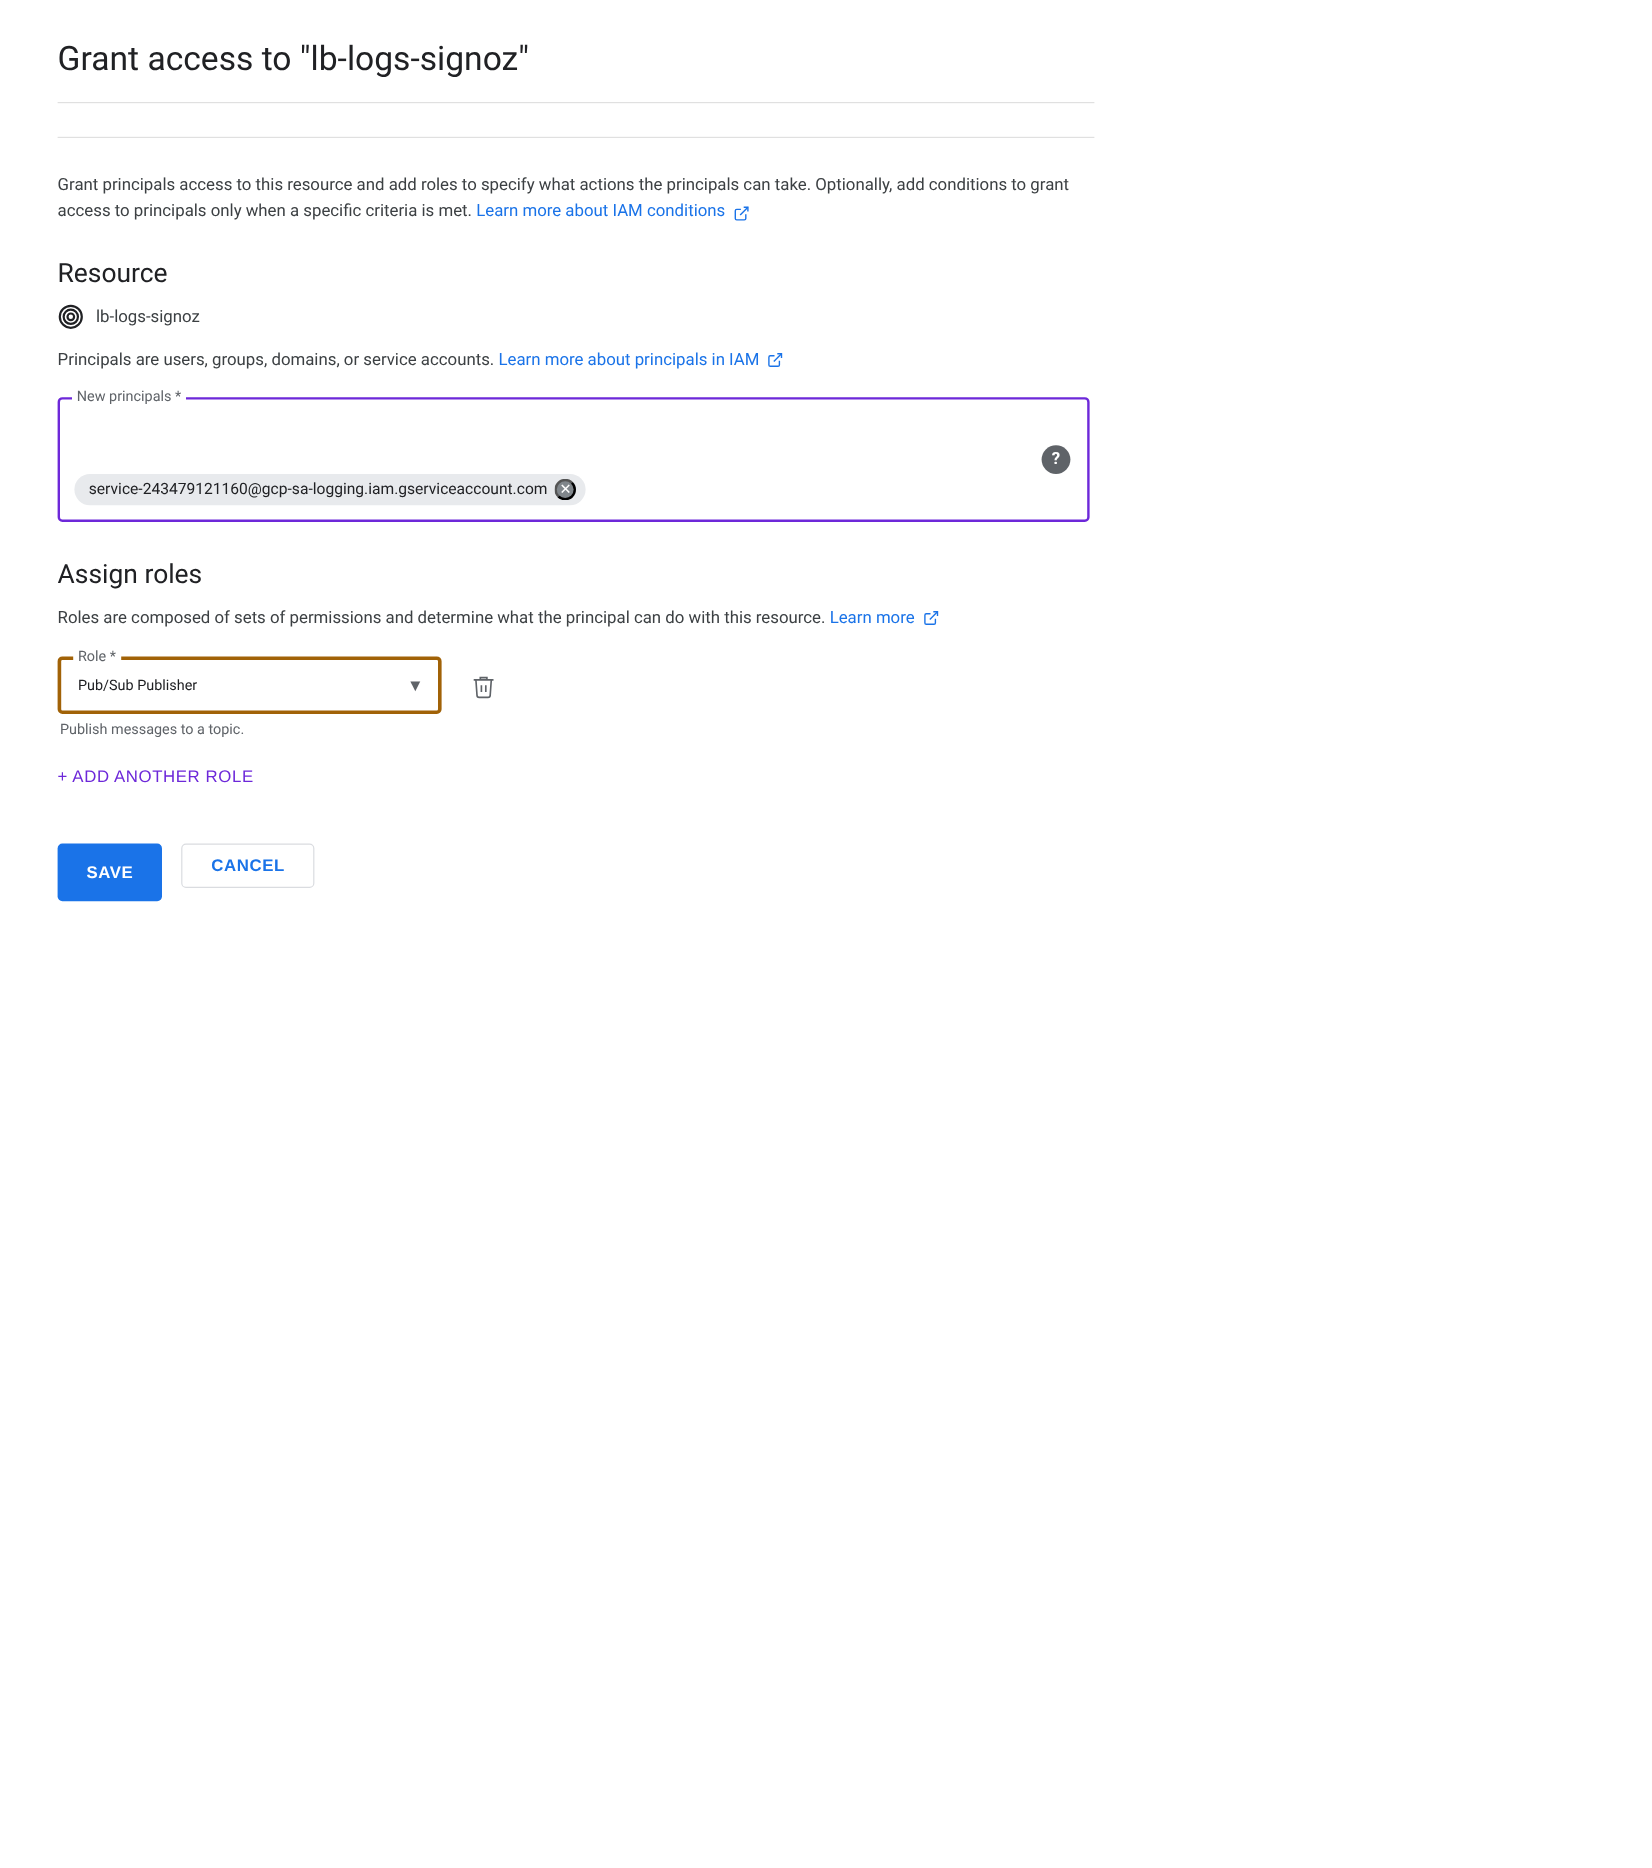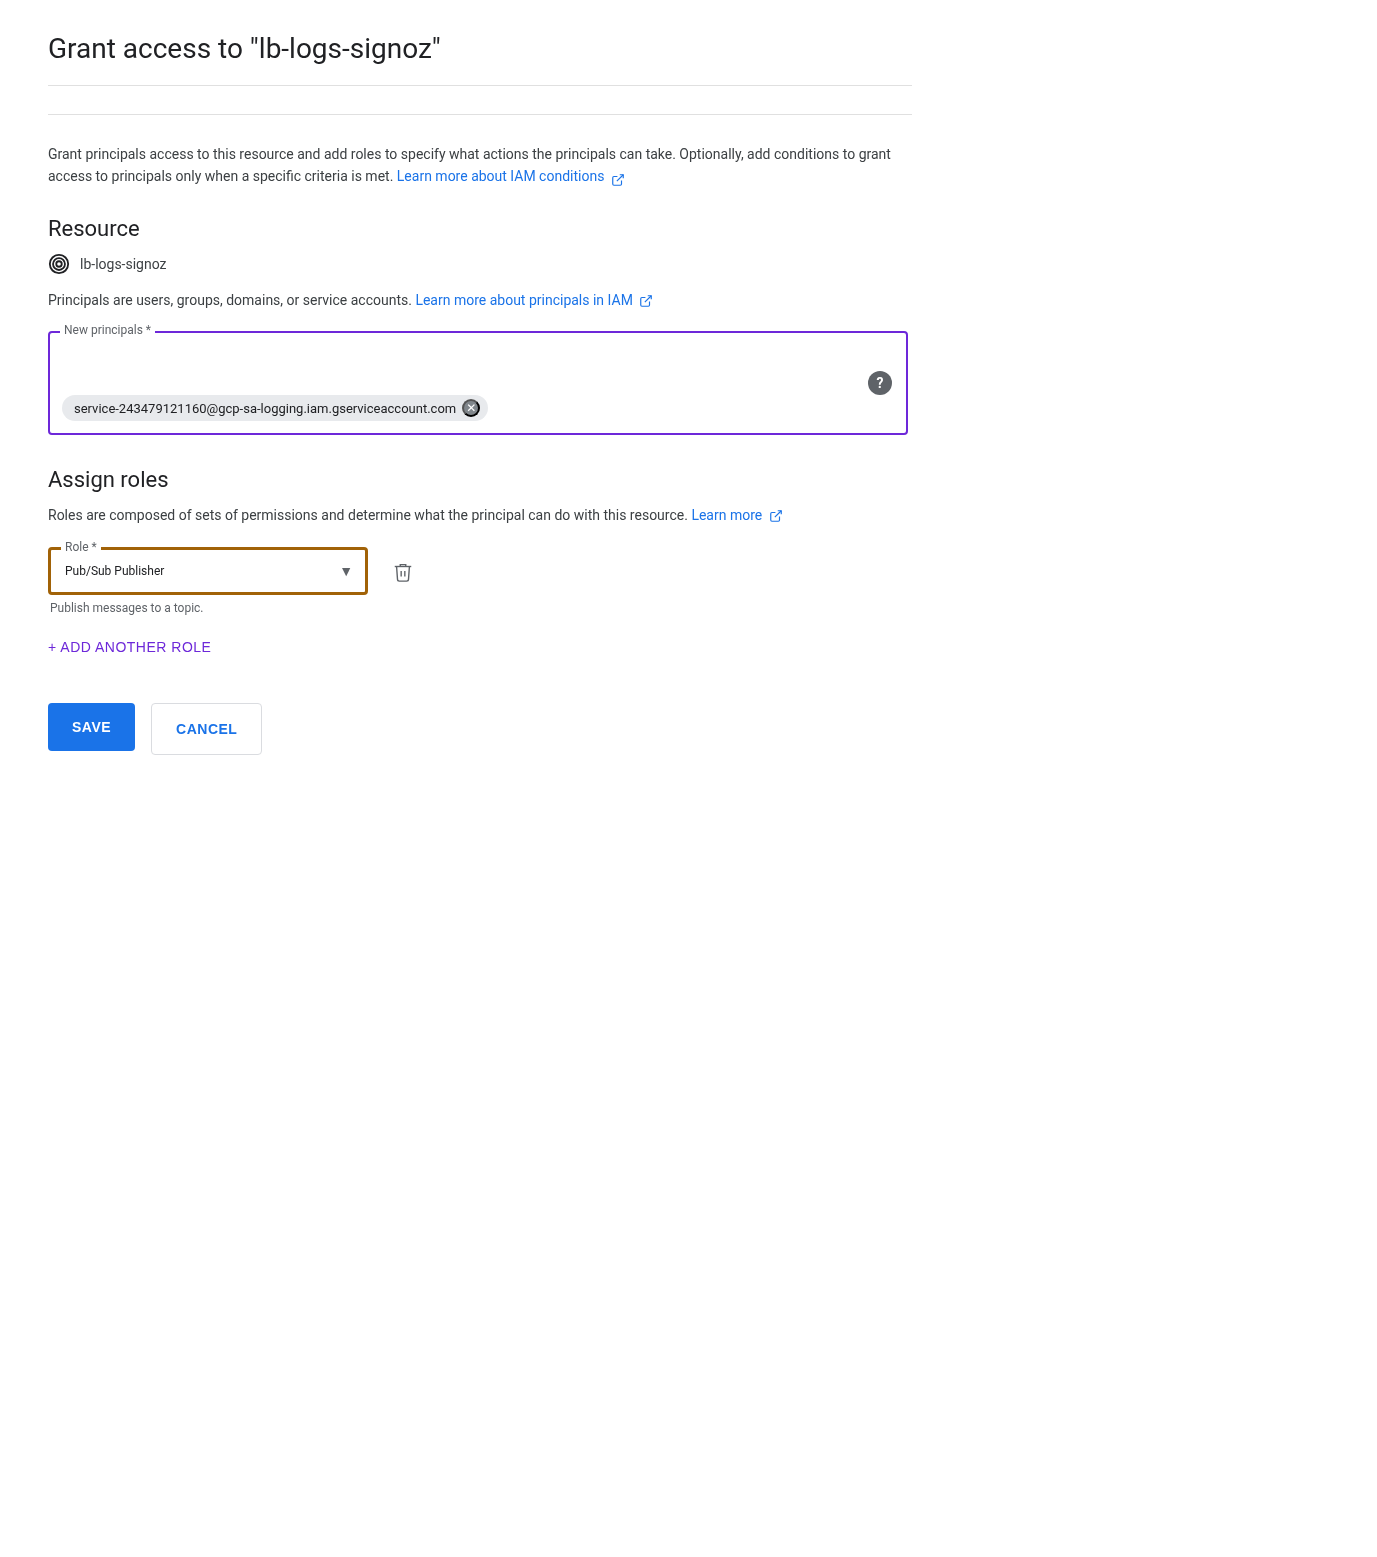--- a/index.html
+++ b/index.html
@@ -277,21 +277,21 @@
       letter-spacing: 0.5px;
       text-transform: uppercase;
     }
 
     .cancel-btn {
       background: #fff;
       color: #1a73e8;
       border: 1px solid #dadce0;
       border-radius: 4px;
       padding: 0 24px;
-      height: 52px;
+      height: 37px;
       font-size: 14px;
       font-weight: 600;
       cursor: pointer;
       letter-spacing: 0.5px;
       text-transform: uppercase;
     }
 
     .divider {
       height: 1px;
       background: #e0e0e0;

